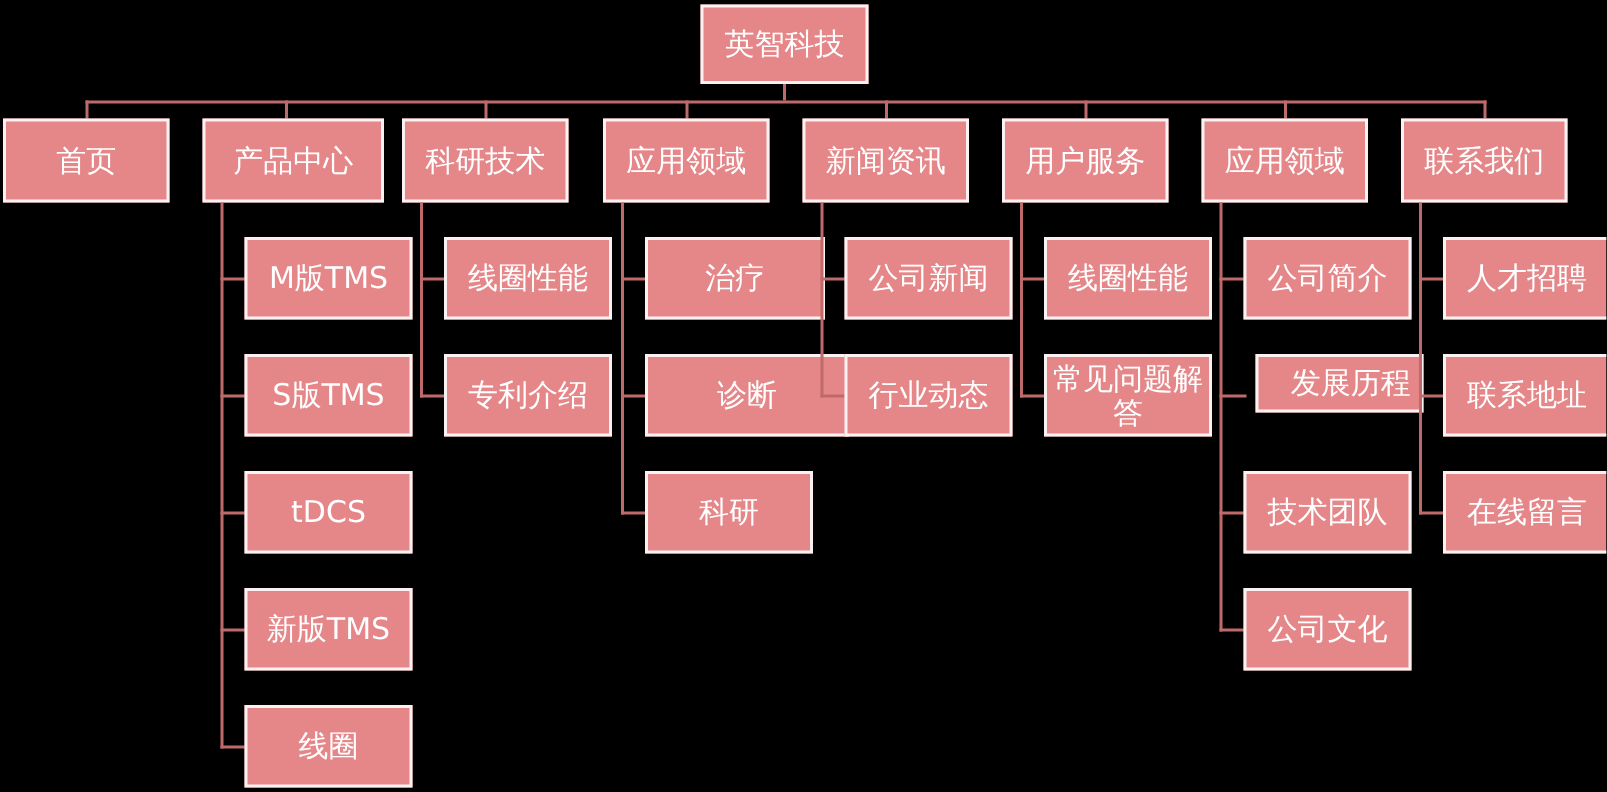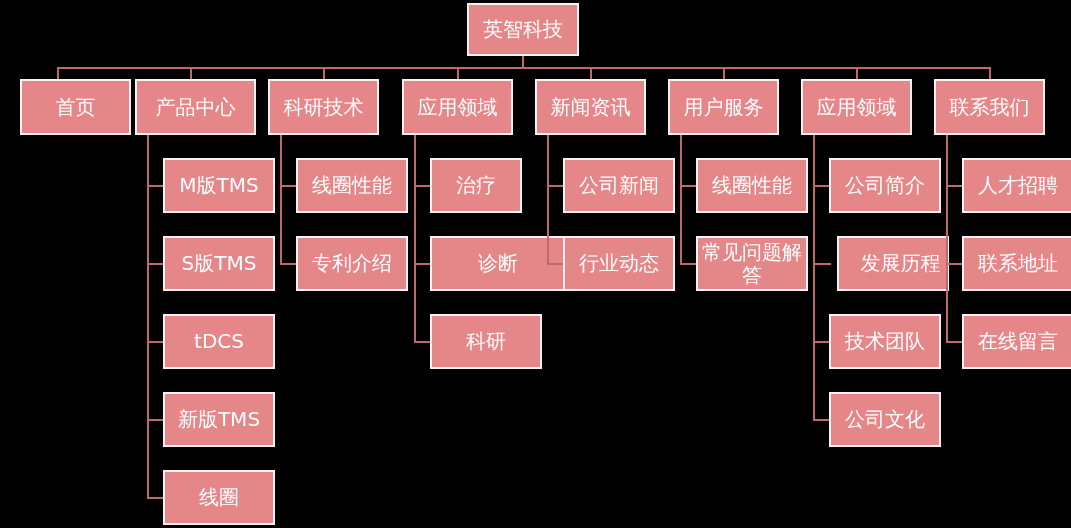--- a/index.html
+++ b/index.html
@@ -37,21 +37,21 @@
   }
 </style>
 </head>
 <body>
 
 <div class="stage" style="--bg: #000000; --fill: #e58689; --border: #faf2f2; --line: #bf6a6a; --text: #ffffff;">
     <div class="node" style="left: 467px; top: 3px; width: 112px; height: 53px;">英智科技</div>
     <div class="line" style="left: 522px; top: 56px; width: 2px; height: 11px;"></div>
     <div class="line" style="left: 57px; top: 67px; width: 934px; height: 2px;"></div>
     <div class="line" style="left: 57px; top: 67px; width: 2px; height: 12px;"></div>
-    <div class="node" style="left: 2px; top: 79px; width: 111px; height: 56px; margin-left: 18px;">首页</div>
+    <div class="node" style="left: 2px; top: 79px; width: 111px; height: 56px;">首页</div>
     <div class="line" style="left: 190px; top: 67px; width: 2px; height: 12px;"></div>
     <div class="node" style="left: 135px; top: 79px; width: 121px; height: 56px;">产品中心</div>
     <div class="line" style="left: 147px; top: 135px; width: 2px; height: 364px;"></div>
     <div class="line" style="left: 147px; top: 185px; width: 18px; height: 2px;"></div>
     <div class="node" style="left: 163px; top: 158px; width: 112px; height: 55px;">M版TMS</div>
     <div class="line" style="left: 147px; top: 263px; width: 18px; height: 2px;"></div>
     <div class="node" style="left: 163px; top: 236px; width: 112px; height: 55px;">S版TMS</div>
     <div class="line" style="left: 147px; top: 341px; width: 18px; height: 2px;"></div>
     <div class="node" style="left: 163px; top: 314px; width: 112px; height: 55px;">tDCS</div>
     <div class="line" style="left: 147px; top: 419px; width: 18px; height: 2px;"></div>
@@ -62,21 +62,21 @@
     <div class="node" style="left: 268px; top: 79px; width: 111px; height: 56px;">科研技术</div>
     <div class="line" style="left: 280px; top: 135px; width: 2px; height: 130px;"></div>
     <div class="line" style="left: 280px; top: 185px; width: 18px; height: 2px;"></div>
     <div class="node" style="left: 296px; top: 158px; width: 112px; height: 55px;">线圈性能</div>
     <div class="line" style="left: 280px; top: 263px; width: 18px; height: 2px;"></div>
     <div class="node" style="left: 296px; top: 236px; width: 112px; height: 55px;">专利介绍</div>
     <div class="line" style="left: 457px; top: 67px; width: 2px; height: 12px;"></div>
     <div class="node" style="left: 402px; top: 79px; width: 111px; height: 56px;">应用领域</div>
     <div class="line" style="left: 414px; top: 135px; width: 2px; height: 208px;"></div>
     <div class="line" style="left: 414px; top: 185px; width: 18px; height: 2px;"></div>
-    <div class="node" style="left: 430px; top: 158px; width: 92px; height: 55px;">治疗</div>
+    <div class="node" style="left: 430px; top: 158px; width: 120px; height: 55px;">治疗</div>
     <div class="line" style="left: 414px; top: 263px; width: 18px; height: 2px;"></div>
     <div class="node" style="left: 430px; top: 236px; width: 136px; height: 55px;">诊断</div>
     <div class="line" style="left: 414px; top: 341px; width: 18px; height: 2px;"></div>
     <div class="node" style="left: 430px; top: 314px; width: 112px; height: 55px;">科研</div>
     <div class="line" style="left: 590px; top: 67px; width: 2px; height: 12px;"></div>
     <div class="node" style="left: 535px; top: 79px; width: 111px; height: 56px;">新闻资讯</div>
     <div class="line" style="left: 547px; top: 135px; width: 2px; height: 130px;"></div>
     <div class="line" style="left: 547px; top: 185px; width: 18px; height: 2px;"></div>
     <div class="node" style="left: 563px; top: 158px; width: 112px; height: 55px;">公司新闻</div>
     <div class="line" style="left: 547px; top: 263px; width: 18px; height: 2px;"></div>
@@ -87,21 +87,21 @@
     <div class="line" style="left: 680px; top: 185px; width: 18px; height: 2px;"></div>
     <div class="node" style="left: 696px; top: 158px; width: 112px; height: 55px;">线圈性能</div>
     <div class="line" style="left: 680px; top: 263px; width: 18px; height: 2px;"></div>
     <div class="node" style="left: 696px; top: 236px; width: 112px; height: 55px;">常见问题解答</div>
     <div class="line" style="left: 856px; top: 67px; width: 2px; height: 12px;"></div>
     <div class="node" style="left: 801px; top: 79px; width: 111px; height: 56px;">应用领域</div>
     <div class="line" style="left: 813px; top: 135px; width: 2px; height: 286px;"></div>
     <div class="line" style="left: 813px; top: 185px; width: 18px; height: 2px;"></div>
     <div class="node" style="left: 829px; top: 158px; width: 112px; height: 55px;">公司简介</div>
     <div class="line" style="left: 813px; top: 263px; width: 18px; height: 2px;"></div>
-    <div class="node" style="left: 837px; top: 236px; width: 112px; height: 55px; padding-left: 19px;">发展历程</div>
+    <div class="node" style="left: 837px; top: 236px; width: 112px; height: 39px; padding-left: 19px;">发展历程</div>
     <div class="line" style="left: 813px; top: 341px; width: 18px; height: 2px;"></div>
     <div class="node" style="left: 829px; top: 314px; width: 112px; height: 55px;">技术团队</div>
     <div class="line" style="left: 813px; top: 419px; width: 18px; height: 2px;"></div>
     <div class="node" style="left: 829px; top: 392px; width: 112px; height: 55px;">公司文化</div>
     <div class="line" style="left: 989px; top: 67px; width: 2px; height: 12px;"></div>
     <div class="node" style="left: 934px; top: 79px; width: 111px; height: 56px;">联系我们</div>
     <div class="line" style="left: 946px; top: 135px; width: 2px; height: 208px;"></div>
     <div class="line" style="left: 946px; top: 185px; width: 18px; height: 2px;"></div>
     <div class="node" style="left: 962px; top: 158px; width: 112px; height: 55px;">人才招聘</div>
     <div class="line" style="left: 946px; top: 263px; width: 18px; height: 2px;"></div>

